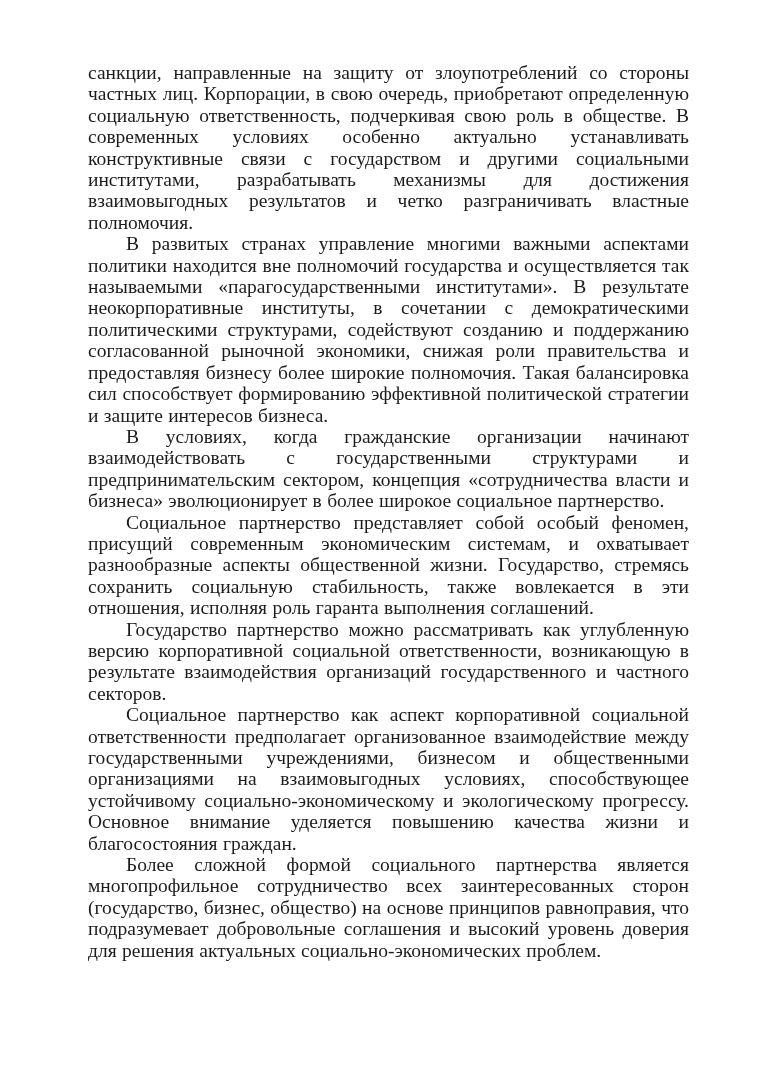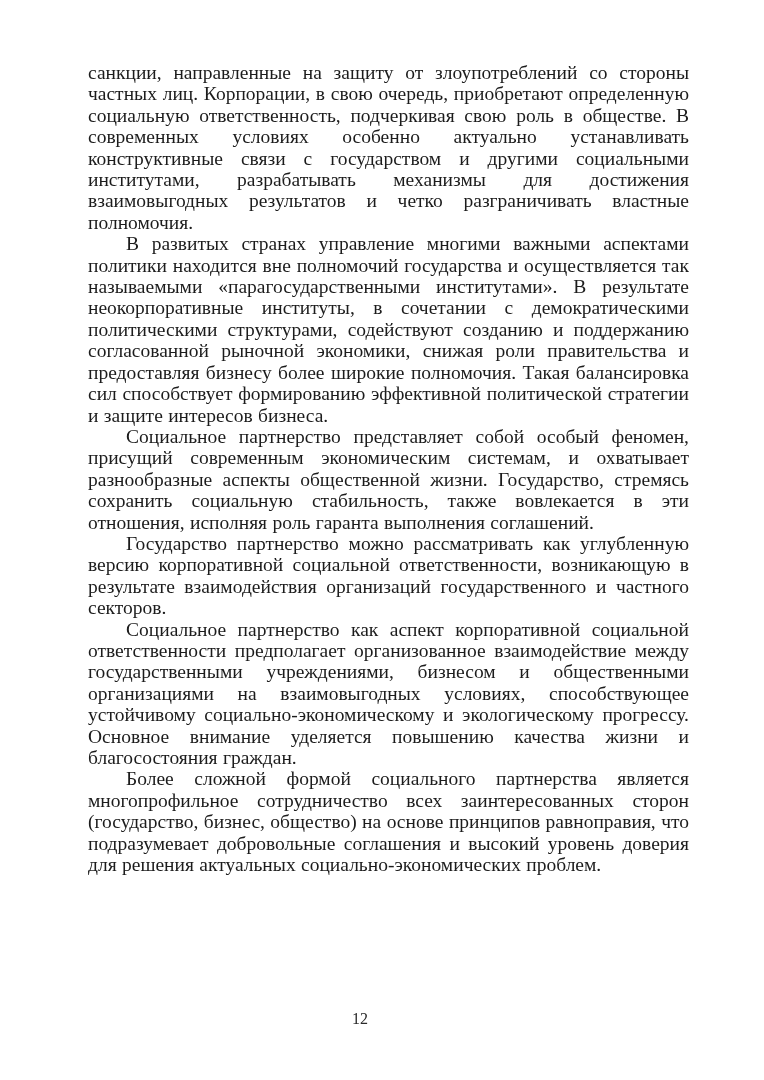--- a/index.html
+++ b/index.html
@@ -48,26 +48,26 @@
 <body>
 
 <div class="page">
 
   <div class="text-block">
 
       <p class="para no-indent">санкции, направленные на защиту от злоупотреблений со стороны частных лиц. Корпорации, в свою очередь, приобретают определенную социальную ответственность, подчеркивая свою роль в обществе. В современных условиях особенно актуально устанавливать конструктивные связи с государством и другими социальными институтами, разрабатывать механизмы для достижения взаимовыгодных результатов и четко разграничивать властные полномочия.</p>
 
       <p class="para">В развитых странах управление многими важными аспектами политики находится вне полномочий государства и осуществляется так называемыми «парагосударственными институтами». В результате неокорпоративные институты, в сочетании с демократическими политическими структурами, содействуют созданию и поддержанию согласованной рыночной экономики, снижая роли правительства и предоставляя бизнесу более широкие полномочия. Такая балансировка сил способствует формированию эффективной политической стратегии и защите интересов бизнеса.</p>
 
+      <p class="para">В условиях, когда гражданские организации начинают взаимодействовать с государственными структурами и предпринимательским сектором, концепция «сотрудничества власти и бизнеса» эволюционирует в более широкое социальное партнерство.</p>
 
       <p class="para">Социальное партнерство представляет собой особый феномен, присущий современным экономическим системам, и охватывает разнообразные аспекты общественной жизни. Государство, стремясь сохранить социальную стабильность, также вовлекается в эти отношения, исполняя роль гаранта выполнения соглашений.</p>
 
       <p class="para">Государство партнерство можно рассматривать как углубленную версию корпоративной социальной ответственности, возникающую в результате взаимодействия организаций государственного и частного секторов.</p>
 
       <p class="para">Социальное партнерство как аспект корпоративной социальной ответственности предполагает организованное взаимодействие между государственными учреждениями, бизнесом и общественными организациями на взаимовыгодных условиях, способствующее устойчивому социально-экономическому и экологическому прогрессу. Основное внимание уделяется повышению качества жизни и благосостояния граждан.</p>
 
       <p class="para">Более сложной формой социального партнерства является многопрофильное сотрудничество всех заинтересованных сторон (государство, бизнес, общество) на основе принципов равноправия, что подразумевает добровольные соглашения и высокий уровень доверия для решения актуальных социально-экономических проблем.</p>
 
     </div>
 
-  <div class="page-number">12</div>
 
 </div>
 
 </body></html>

